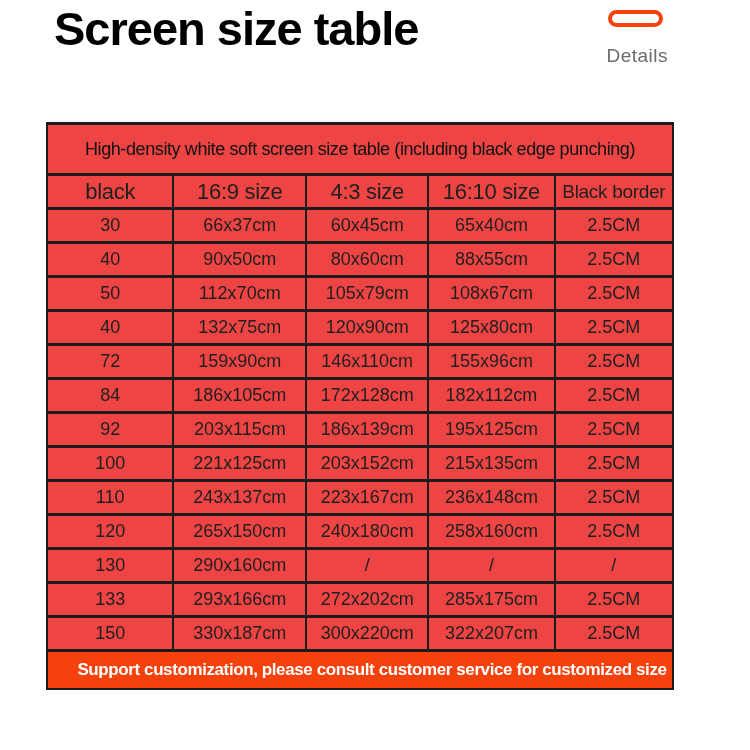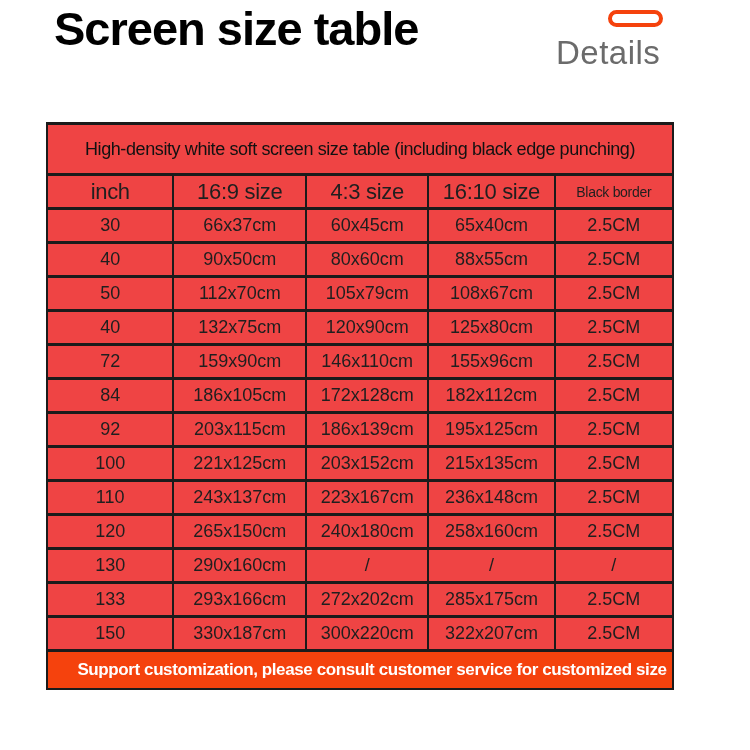--- a/index.html
+++ b/index.html
@@ -14,42 +14,42 @@
   }
 
   .details-widget { position:absolute; left:556px; top:10px; width:112px; cursor:pointer; }
   .details-pill {
     display:block; margin:0 auto 0 52px;
     width:55px; height:17px;
     border:4px solid #f5420d; border-radius:10px;
     background:#ffffff;
   }
   .details-label {
-    display:block; margin-top:7px; text-align:left;
-    font-size:33px; color:#6b6b6b; letter-spacing:0.5px;
+    display:block; margin-top:18px; text-align:right;
+    font-size:19px; color:#6b6b6b; letter-spacing:0.5px;
   }
 
   .table-wrap { position:absolute; left:46px; top:122px; width:628px; }
 
   table.size-table {
     width:100%; border-collapse:collapse; table-layout:fixed;
     color:#1f1f1f; background:#ef4444;
   }
   .size-table th, .size-table td {
     border:2px solid #1b1b1b;
     border-top-width:3px; border-bottom-width:3px;
     text-align:center; vertical-align:middle;
     padding:0; overflow:visible; white-space:nowrap;
   }
   .caption-row th {
     height:51px; font-size:18px; font-weight:400;
     letter-spacing:-0.4px; color:#111111;
   }
   .header-row th { height:34px; font-size:22px; font-weight:400; letter-spacing:-0.3px; }
-  .header-row th:last-child { font-size:14px; }
+  .header-row th:last-child { font-size:19px; }
   .size-table td { height:34px; font-size:18px; font-weight:400; }
 
   .banner {
     width:100%; height:38px; margin-top:0;
     background:#f5420d;
     border:2px solid #1b1b1b; border-top:none;
     display:flex; align-items:center; justify-content:center;
     color:#ffffff; font-size:17px; font-weight:700;
     letter-spacing:-0.4px; white-space:nowrap;padding-left:24px;
   }
@@ -73,21 +73,21 @@
         <col style="width:21.2%">
         <col style="width:19.5%">
         <col style="width:20.2%">
         <col style="width:18.9%">
       </colgroup>
       <thead>
         <tr class="caption-row">
           <th colspan="5">High-density white soft screen size table (including black edge punching)</th>
         </tr>
         <tr class="header-row">
-          <th>inch</th>
+          <th>black</th>
           <th>16:9 size</th>
           <th>4:3 size</th>
           <th>16:10 size</th>
           <th>Black border</th>
         </tr>
       </thead>
       <tbody>
           <tr>
             <td>30</td>
             <td>66x37cm</td>

